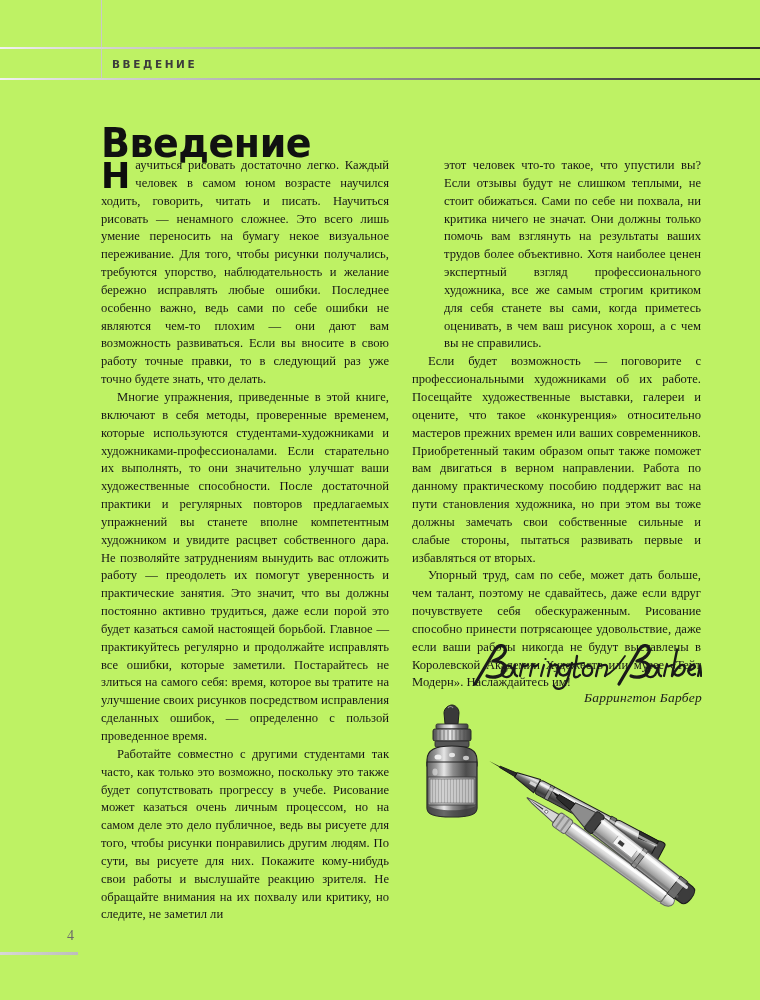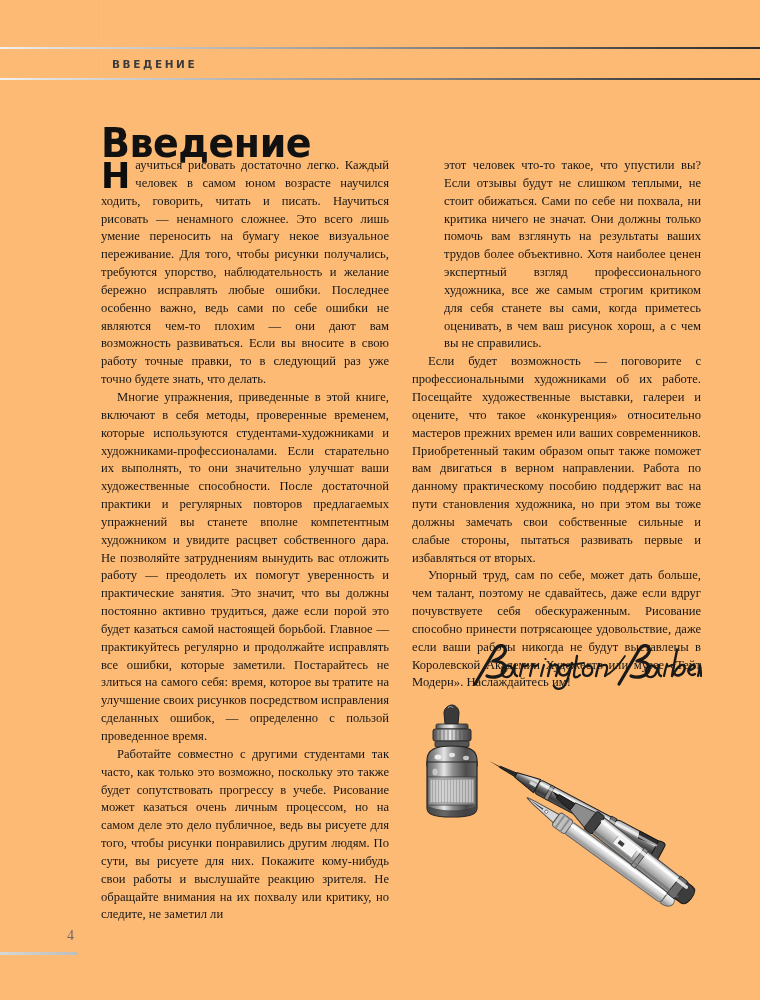--- a/index.html
+++ b/index.html
@@ -13,21 +13,21 @@
     overflow: hidden;
     font-family: "Liberation Serif", "DejaVu Serif", serif;
     color: #1a1a1a;
     position: relative;
   }
 
   
   .page {
     position: absolute;
     inset: 0;
-    background: #fdba74;
+    background: #bef264;
   }
 
   .vrule-left {
     position: absolute;
     left: 101px;
     top: 0;
     width: 1px;
     height: 78px;
     background: #c9c9c9;
   }
@@ -237,20 +237,21 @@
 
         <path d="M197 36 C198 31 199 27 200 24 C200 28 202 26 205 25" stroke-width="2.2"></path>
 
         <path d="M210 10 C208 20 206 30 205 36 C209 30 212 24 216 25 C219 26 218 33 213 35 C210 36 208 35 207 33" stroke-width="2.4"></path>
 
         <path d="M221 31 C224 30 227 29 228 27 C228 24 224 24 222 28 C220 32 223 37 228 34" stroke-width="2.3"></path>
 
         <path d="M231 36 C232 31 233 27 233 25 C234 30 234 34 234 36" stroke-width="2.2"></path>
       </g>
     </svg>
+    <div class="signature-name">Баррингтон Барбер</div>
   </div>
 
   <div class="illustration">
     <svg width="300" height="235" viewBox="0 0 300 235" aria-hidden="true">
       <defs>
         <linearGradient id="glassBody" x1="0" y1="0" x2="1" y2="0">
           <stop offset="0%" stop-color="#5f5f5f"></stop>
           <stop offset="18%" stop-color="#9a9a9a"></stop>
           <stop offset="34%" stop-color="#e6e6e6"></stop>
           <stop offset="52%" stop-color="#8d8d8d"></stop>

